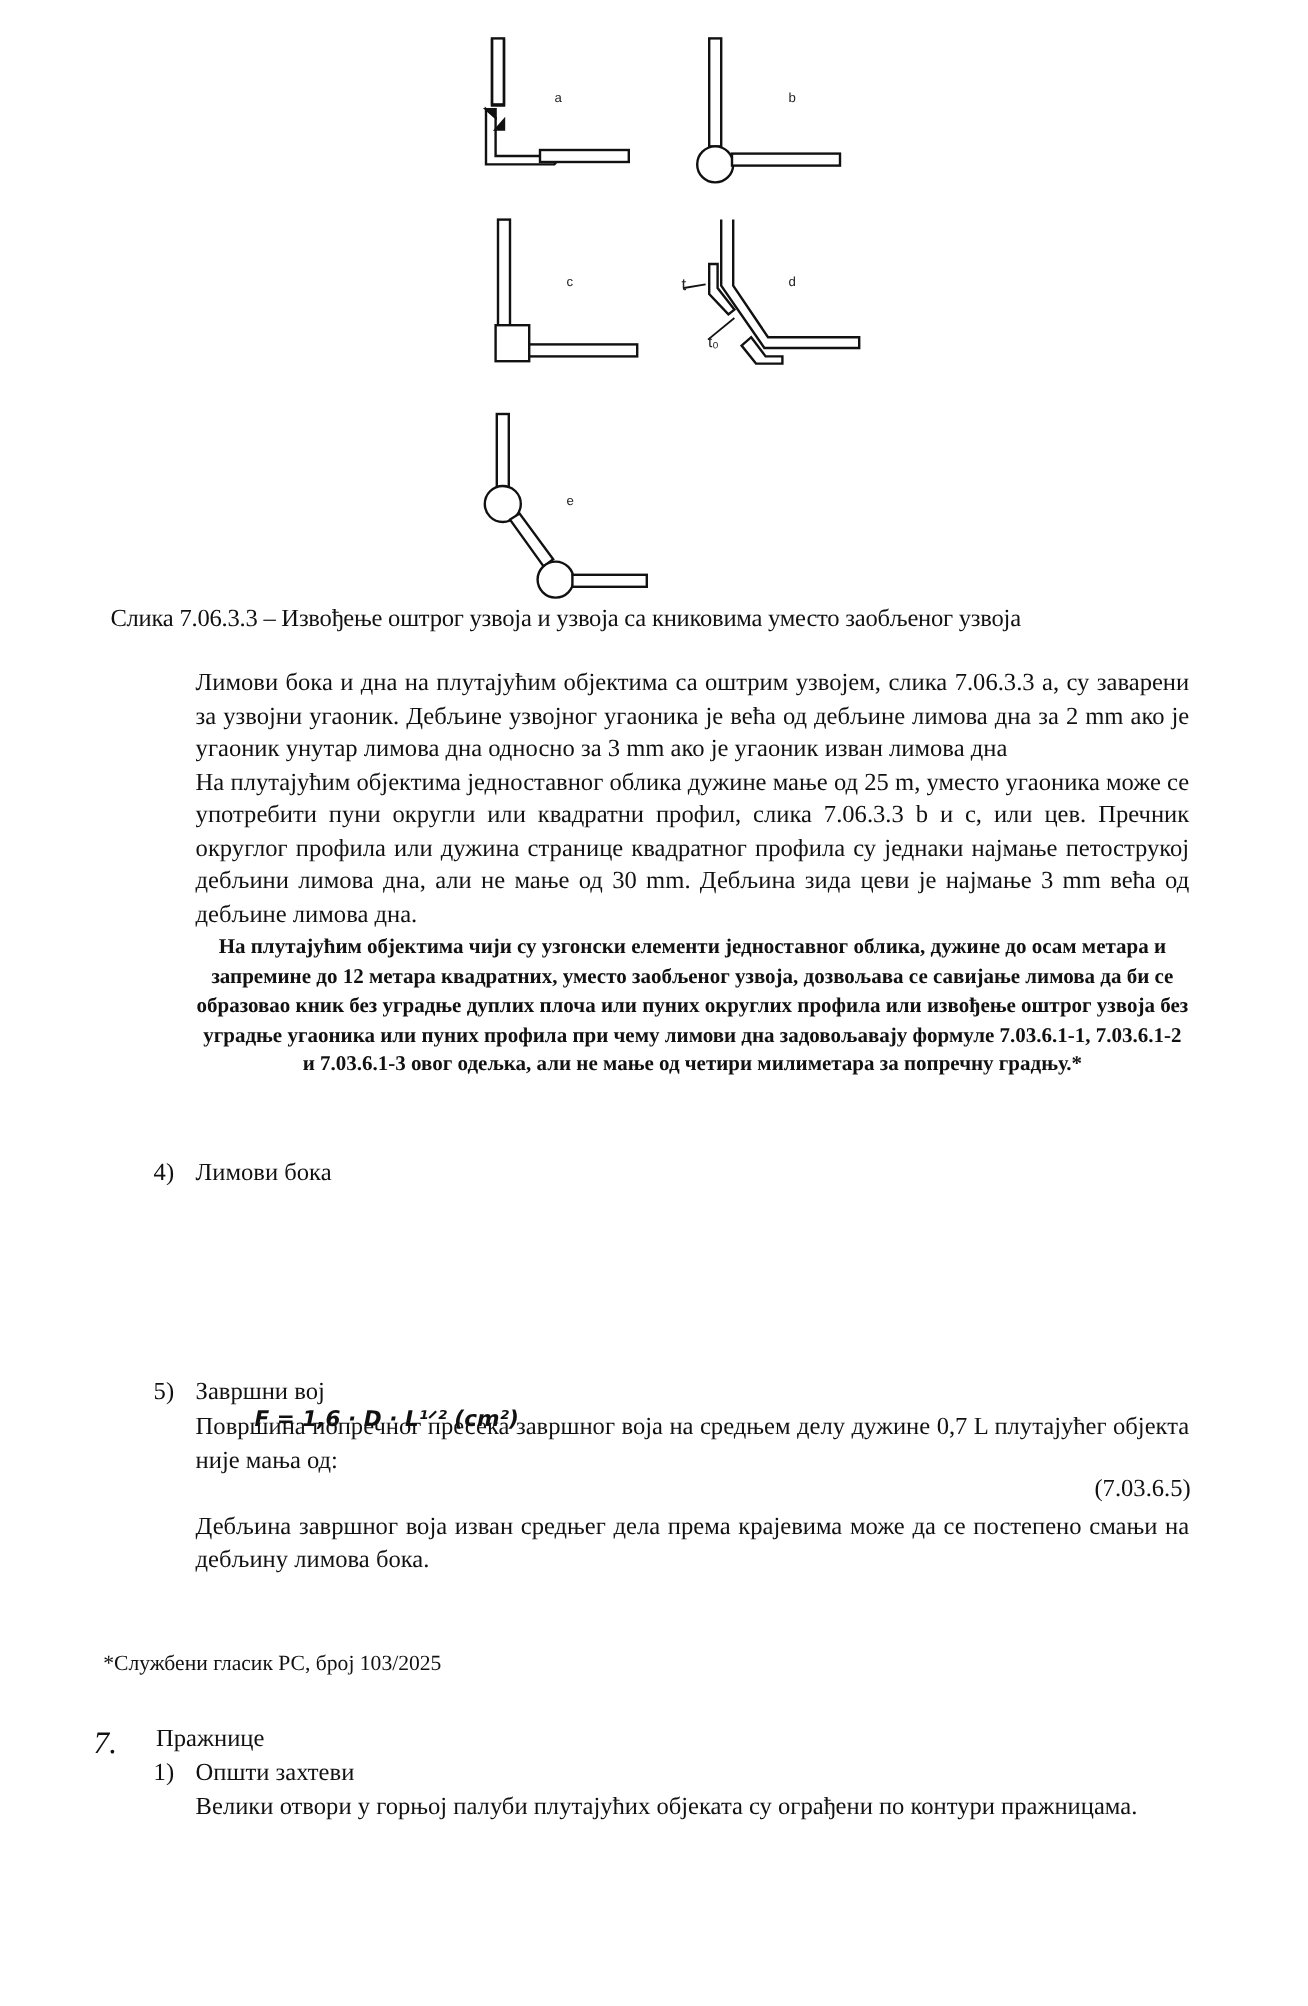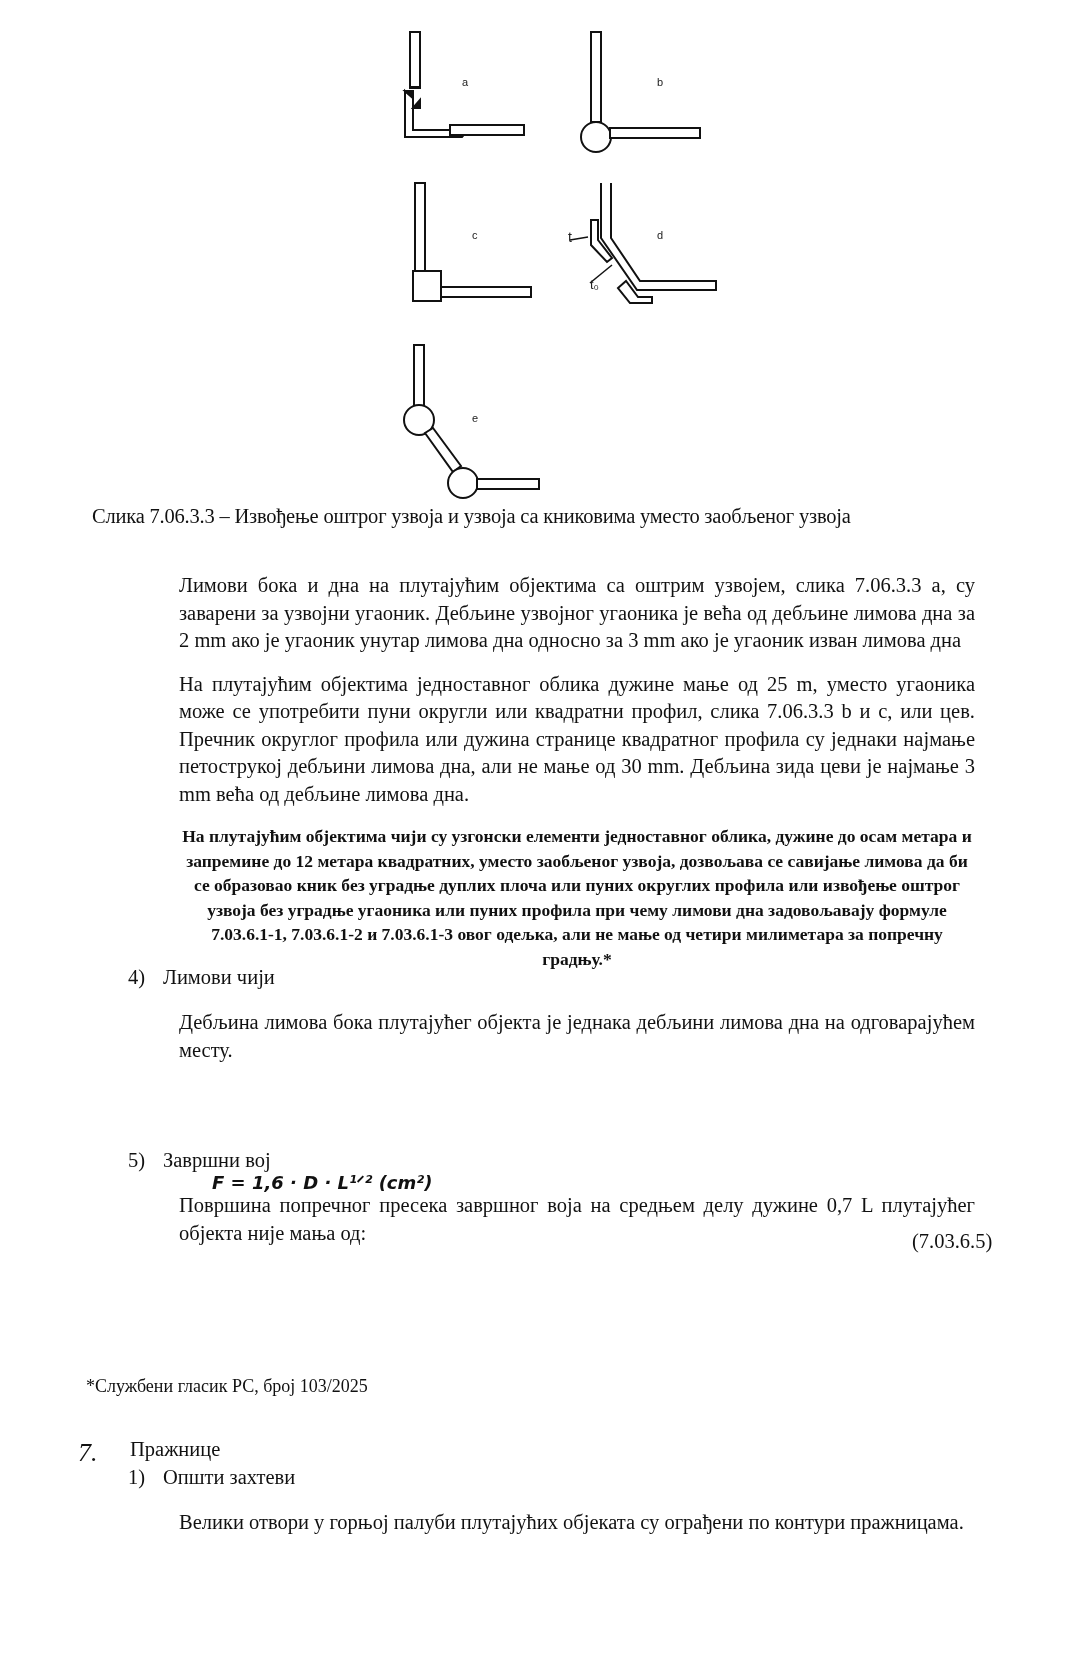--- a/index.html
+++ b/index.html
@@ -3,21 +3,21 @@
 <meta charset="utf-8">
 <style>
   html, body { margin: 0; padding: 0; background: #ffffff; }
   body { width: 1090px; height: 1672px; position: relative; overflow: hidden;
          font-family: "Liberation Serif", serif; color: #111; }
   .figure { position: absolute; left: 0; top: 0; width: 1090px; height: 500px; }
   .figure svg { position: absolute; left: 0; top: 0; }
   .fig-label { position: absolute; font-family: "Liberation Sans", sans-serif; font-size: 11px; color: #222; }
   .caption { position: absolute; left: 92px; top: 505px; font-size: 20.5px; letter-spacing: -0.2px; white-space: nowrap; text-align: right; }
   .block { position: absolute; left: 163px; width: 828px; font-size: 20.5px; line-height: 27.5px; text-align: justify; }
-  .block p { margin: 16px; }
+  .block p { margin: 0; }
   .bold { font-weight: bold; font-size: 17.5px; line-height: 24.5px; text-align: center; }
   .item { position: absolute; left: 128px; font-size: 20.5px; }
   .item .num { display: inline-block; width: 35px; }
   .formula { position: absolute; left: 212px; top: 1172px; font-family: "DejaVu Sans", sans-serif; font-weight: bold; font-style: italic; font-size: 18px; }
   .formula-num { position: absolute; left: 912px; top: 1230px; font-size: 20.5px; }
   .footnote { position: absolute; left: 86px; top: 1376px; font-size: 18px; }
   .section-mark { position: absolute; left: 78px; top: 1438px; font-size: 26px; font-style: italic; }
   .section-title { position: absolute; left: 130px; top: 1438px; font-size: 20.5px; }
 </style>
 </head>
@@ -74,35 +74,35 @@
 
 <div class="caption">Слика 7.06.3.3 – Извођење оштрог узвоја и узвоја са книковима уместо заобљеног узвоја</div>
 
 <div class="block" style="top:556px">
   <p>Лимови бока и дна на плутајућим објектима са оштрим узвојем, слика 7.06.3.3 а, су заварени за узвојни угаоник. Дебљине узвојног угаоника је већа од дебљине лимова дна за 2 mm ако је угаоник унутар лимова дна односно за 3 mm ако је угаоник изван лимова дна</p>
   <p>На плутајућим објектима једноставног облика дужине мање од 25 m, уместо угаоника може се употребити пуни округли или квадратни профил, слика 7.06.3.3 b и c, или цев. Пречник округлог профила или дужина странице квадратног профила су једнаки најмање петострукој дебљини лимова дна, али не мање од 30 mm. Дебљина зида цеви је најмање 3 mm већа од дебљине лимова дна.</p>
   <p class="bold">На плутајућим објектима чији су узгонски елементи једноставног облика, дужине до осам метара и запремине до 12 метара квадратних, уместо заобљеног узвоја, дозвољава се савијање лимова да би се образовао кник без уградње дуплих плоча или пуних округлих профила или извођење оштрог узвоја без уградње угаоника или пуних профила при чему лимови дна задовољавају формуле 7.03.6.1-1, 7.03.6.1-2 и 7.03.6.1-3 овог одељка, али не мање од четири милиметара за попречну градњу.*</p>
 </div>
 
 <div class="item" style="top:966px">
-  <span class="num">4)</span><span>Лимови чији</span>
+  <span class="num">4)</span><span>Лимови бока</span>
 </div>
 <div class="block" style="top:993px">
-  <p>Дебљина лимова бока плутајућег објекта је једнака дебљини лимова дна на одговарајућем месту.</p>
 </div>
 
 <div class="item" style="top:1149px">
   <span class="num">5)</span><span>Завршни вој</span>
 </div>
 <div class="block" style="top:1176px">
   <p>Површина попречног пресека завршног воја на средњем делу дужине 0,7 L плутајућег објекта није мања од:</p>
 </div>
 <div class="formula">F = 1,6 · D · L¹ᐟ² (cm²)</div>
 <div class="formula-num">(7.03.6.5)</div>
 <div class="block" style="top:1259px">
+  <p>Дебљина завршног воја изван средњег дела према крајевима може да се постепено смањи на дебљину лимова бока.</p>
 </div>
 
 <div class="footnote">*Службени гласик РС, број 103/2025</div>
 
 <div class="section-mark">7.</div>
 <div class="section-title">Пражнице</div>
 <div class="item" style="top:1466px">
   <span class="num">1)</span><span>Општи захтеви</span>
 </div>
 <div class="block" style="top:1493px">

